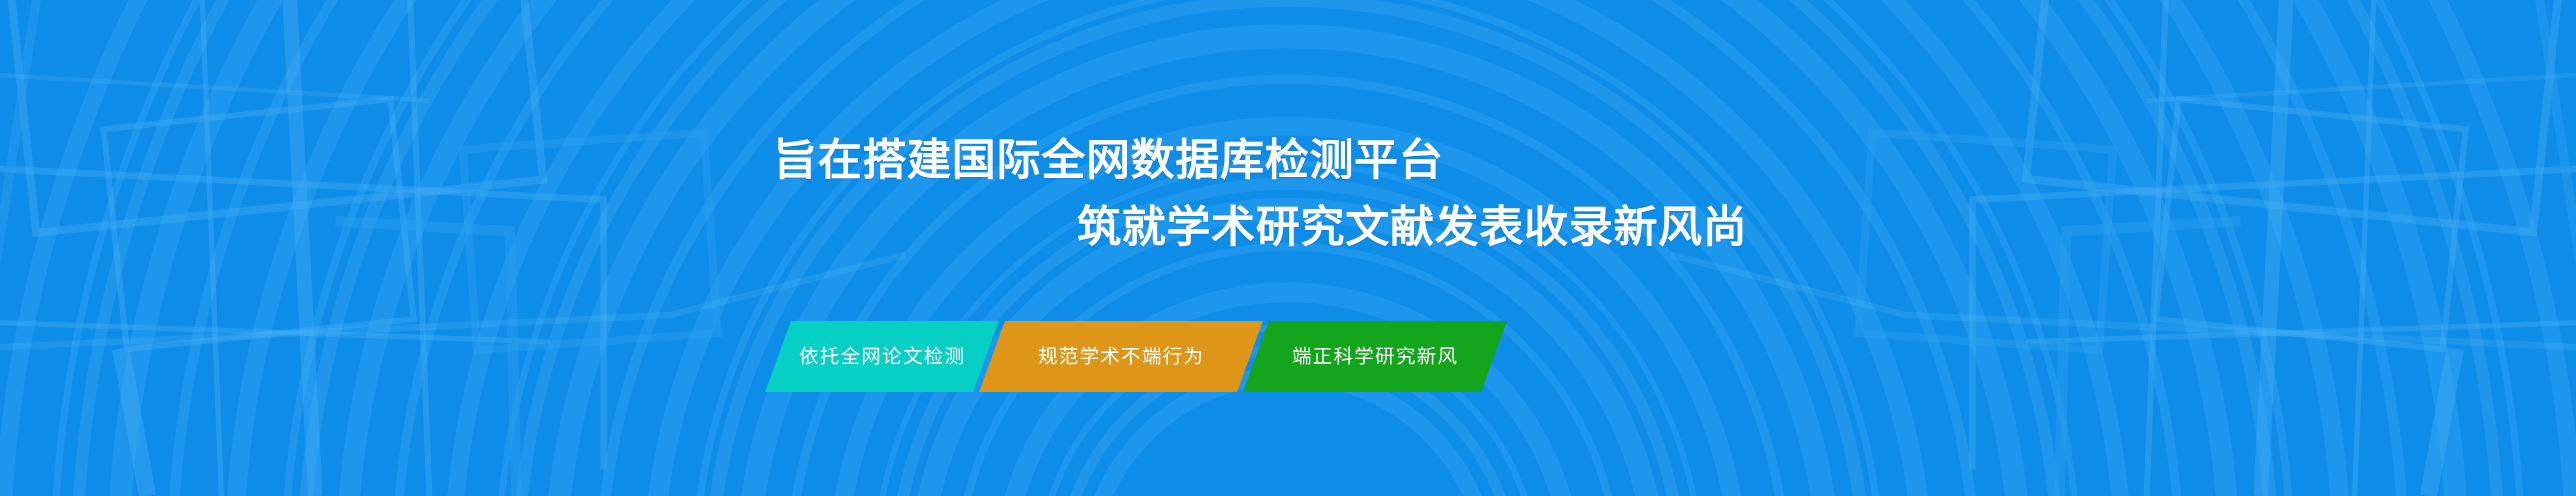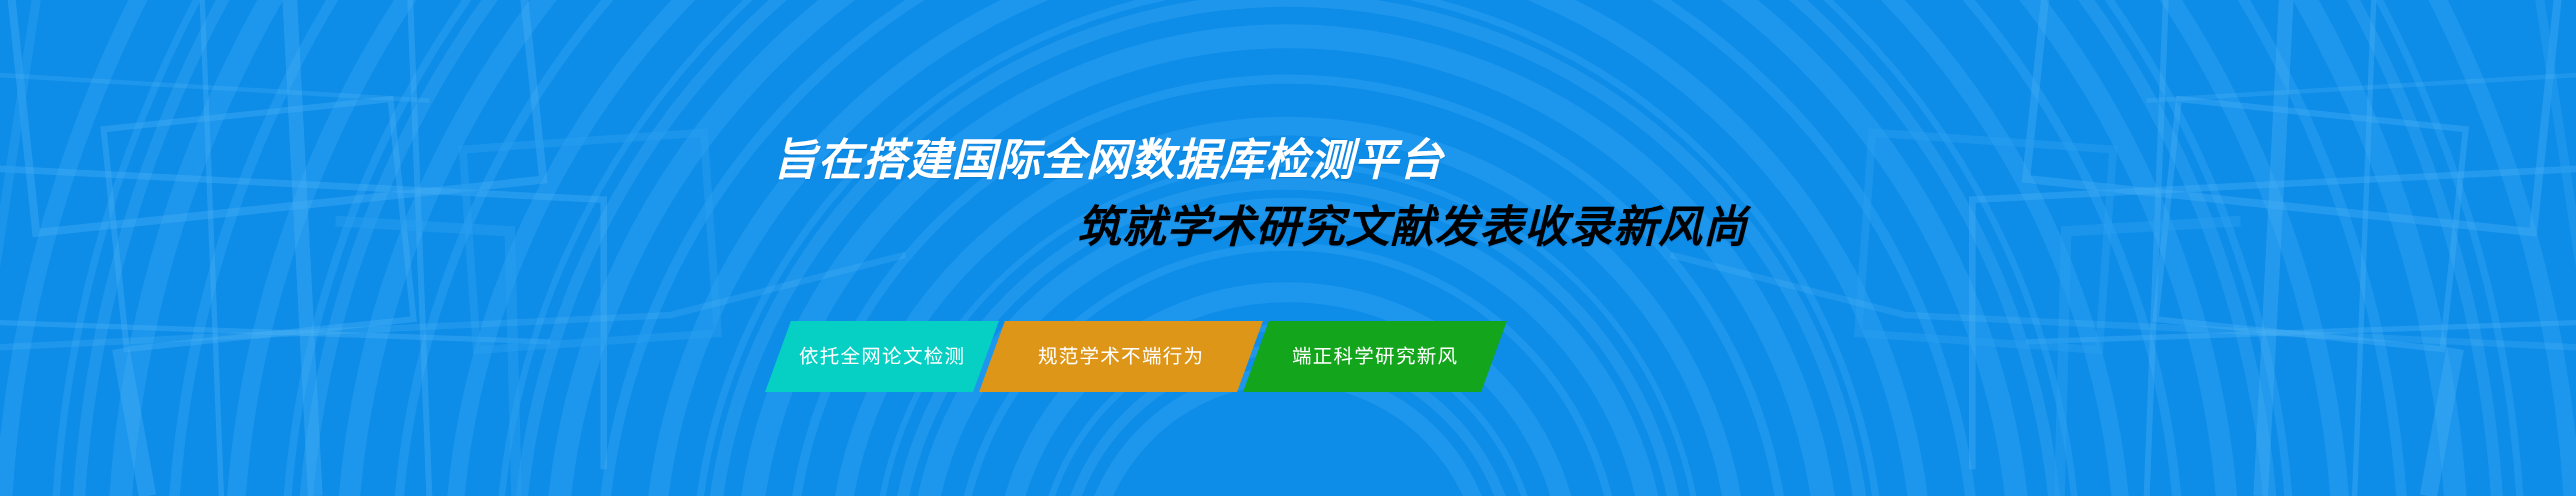--- a/index.html
+++ b/index.html
@@ -43,21 +43,20 @@
   }
   .headline-line {
     position: absolute;
     color: #ffffff;
     font-size: 44px;
     line-height: 1;
     font-weight: 700;
     letter-spacing: 0.7px;
     white-space: nowrap;
     text-shadow: 0 0.7px 1.3px rgba(0, 60, 120, 0.18);
-    font-style: italic;
   }
   .headline-line-1 {
     left: 773px;
     top: 138px;
   }
   .headline-line-2 {
     left: 1077px;
     top: 205px;
   }
 
@@ -183,21 +182,21 @@
           <path d="M3880 520 L2840 470 L2490 380" stroke-width="10"></path>
           <path d="M0 112 L640 150" stroke-width="7"></path>
           <path d="M3840 112 L3200 150" stroke-width="7"></path>
         </g>
       </g>
     </svg>
   </div>
 
   <div class="headline">
     <div class="headline-line headline-line-1" style="color: rgb(255, 255, 255);">旨在搭建国际全网数据库检测平台</div>
-    <div class="headline-line headline-line-2" style="color: #000000;">筑就学术研究文献发表收录新风尚</div>
+    <div class="headline-line headline-line-2" style="color: #ffffff;">筑就学术研究文献发表收录新风尚</div>
   </div>
 
   <div class="badge-row">
 
     <div class="badge badge-1" style="background:#06cfc4">
       <span class="badge-label" style="color: rgb(255, 255, 255);">依托全网论文检测</span>
     </div>
 
     <div class="badge badge-2" style="background:#de9618">
       <span class="badge-label" style="color: rgb(255, 255, 255);">规范学术不端行为</span>

